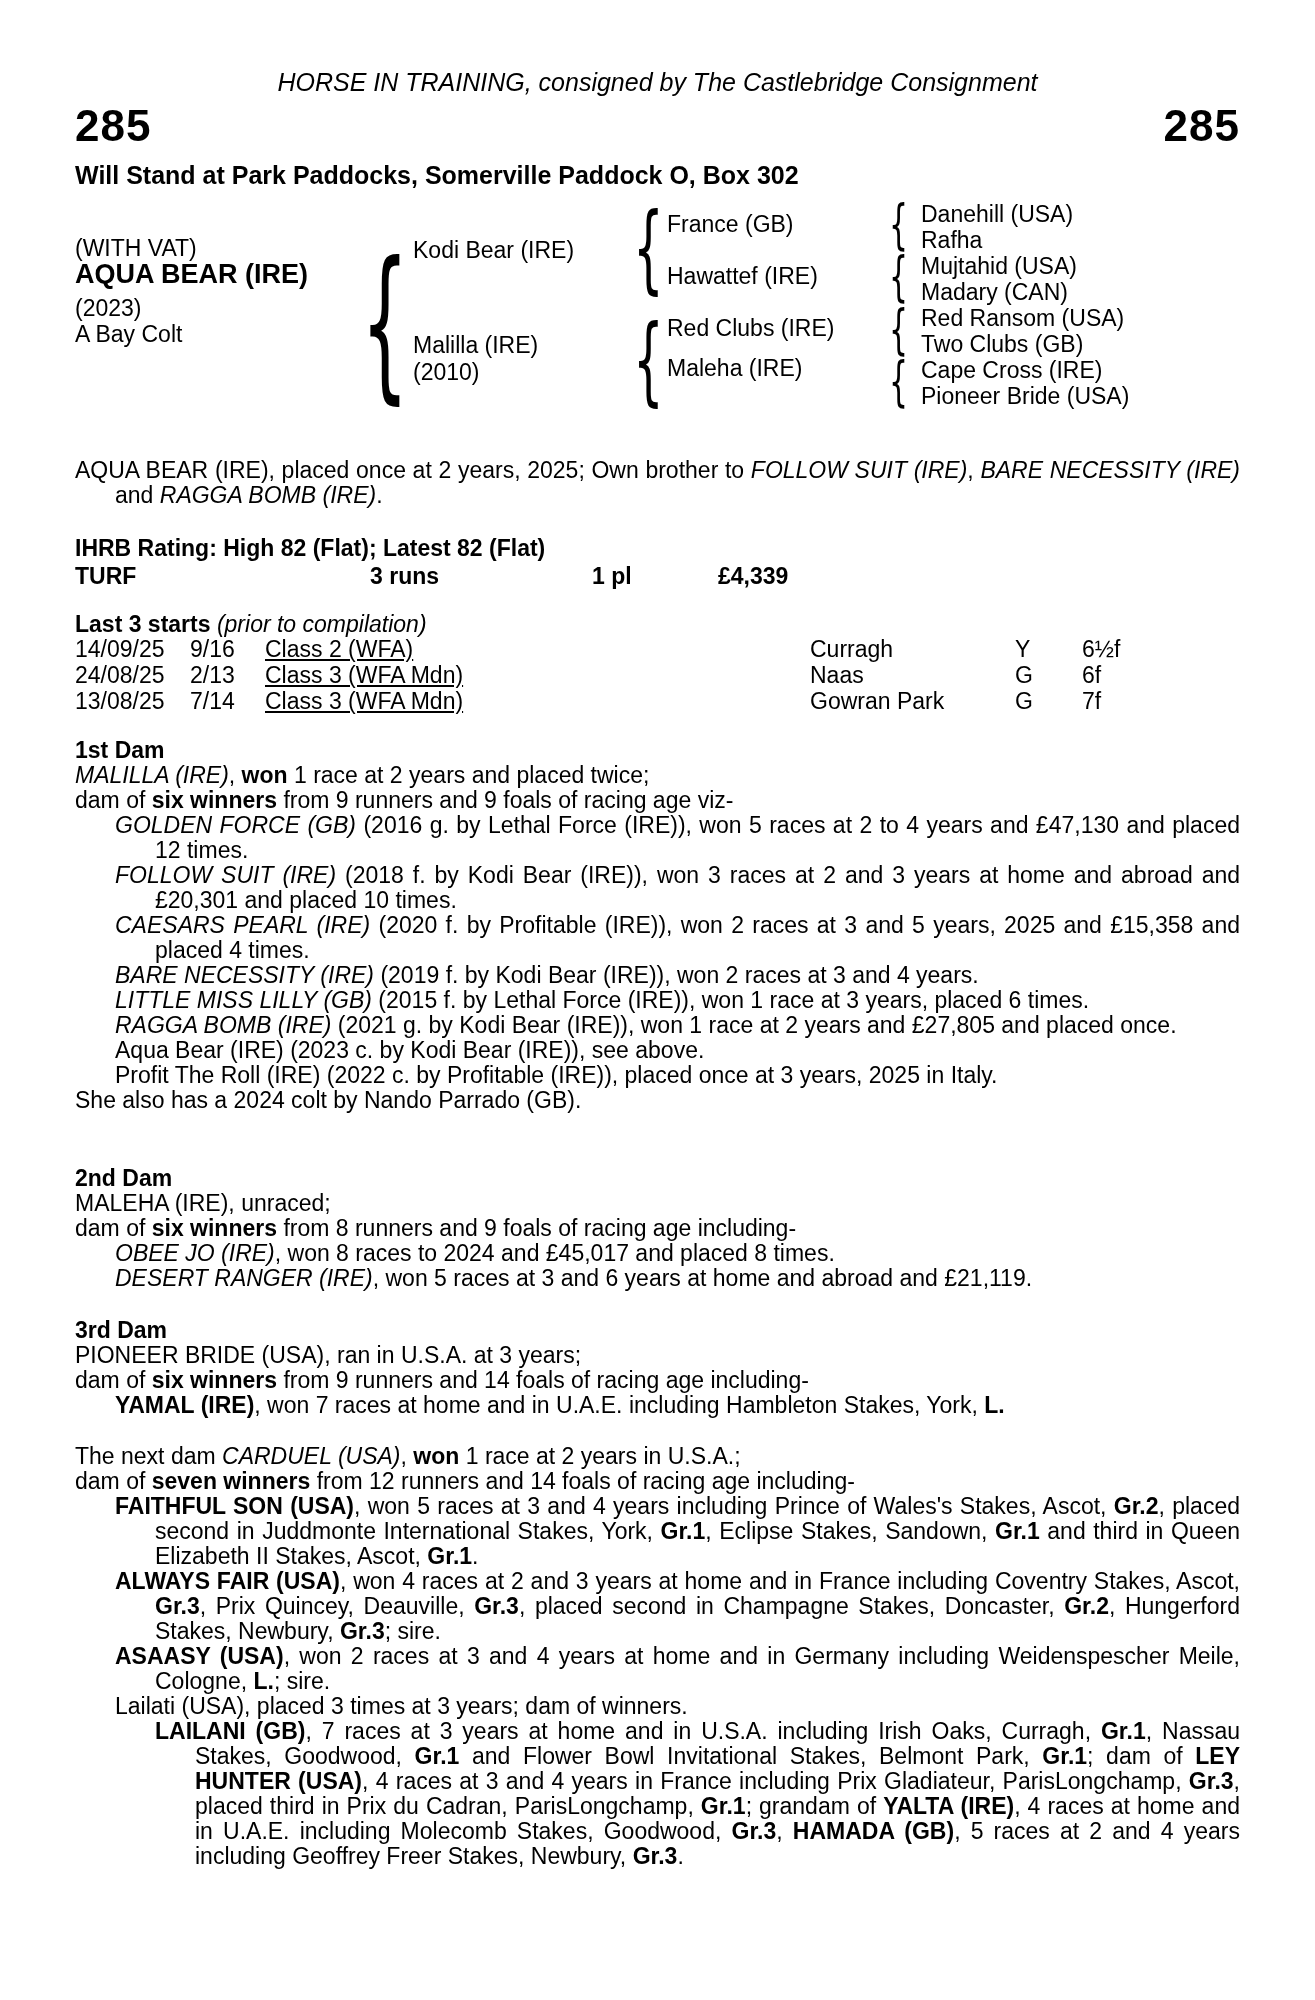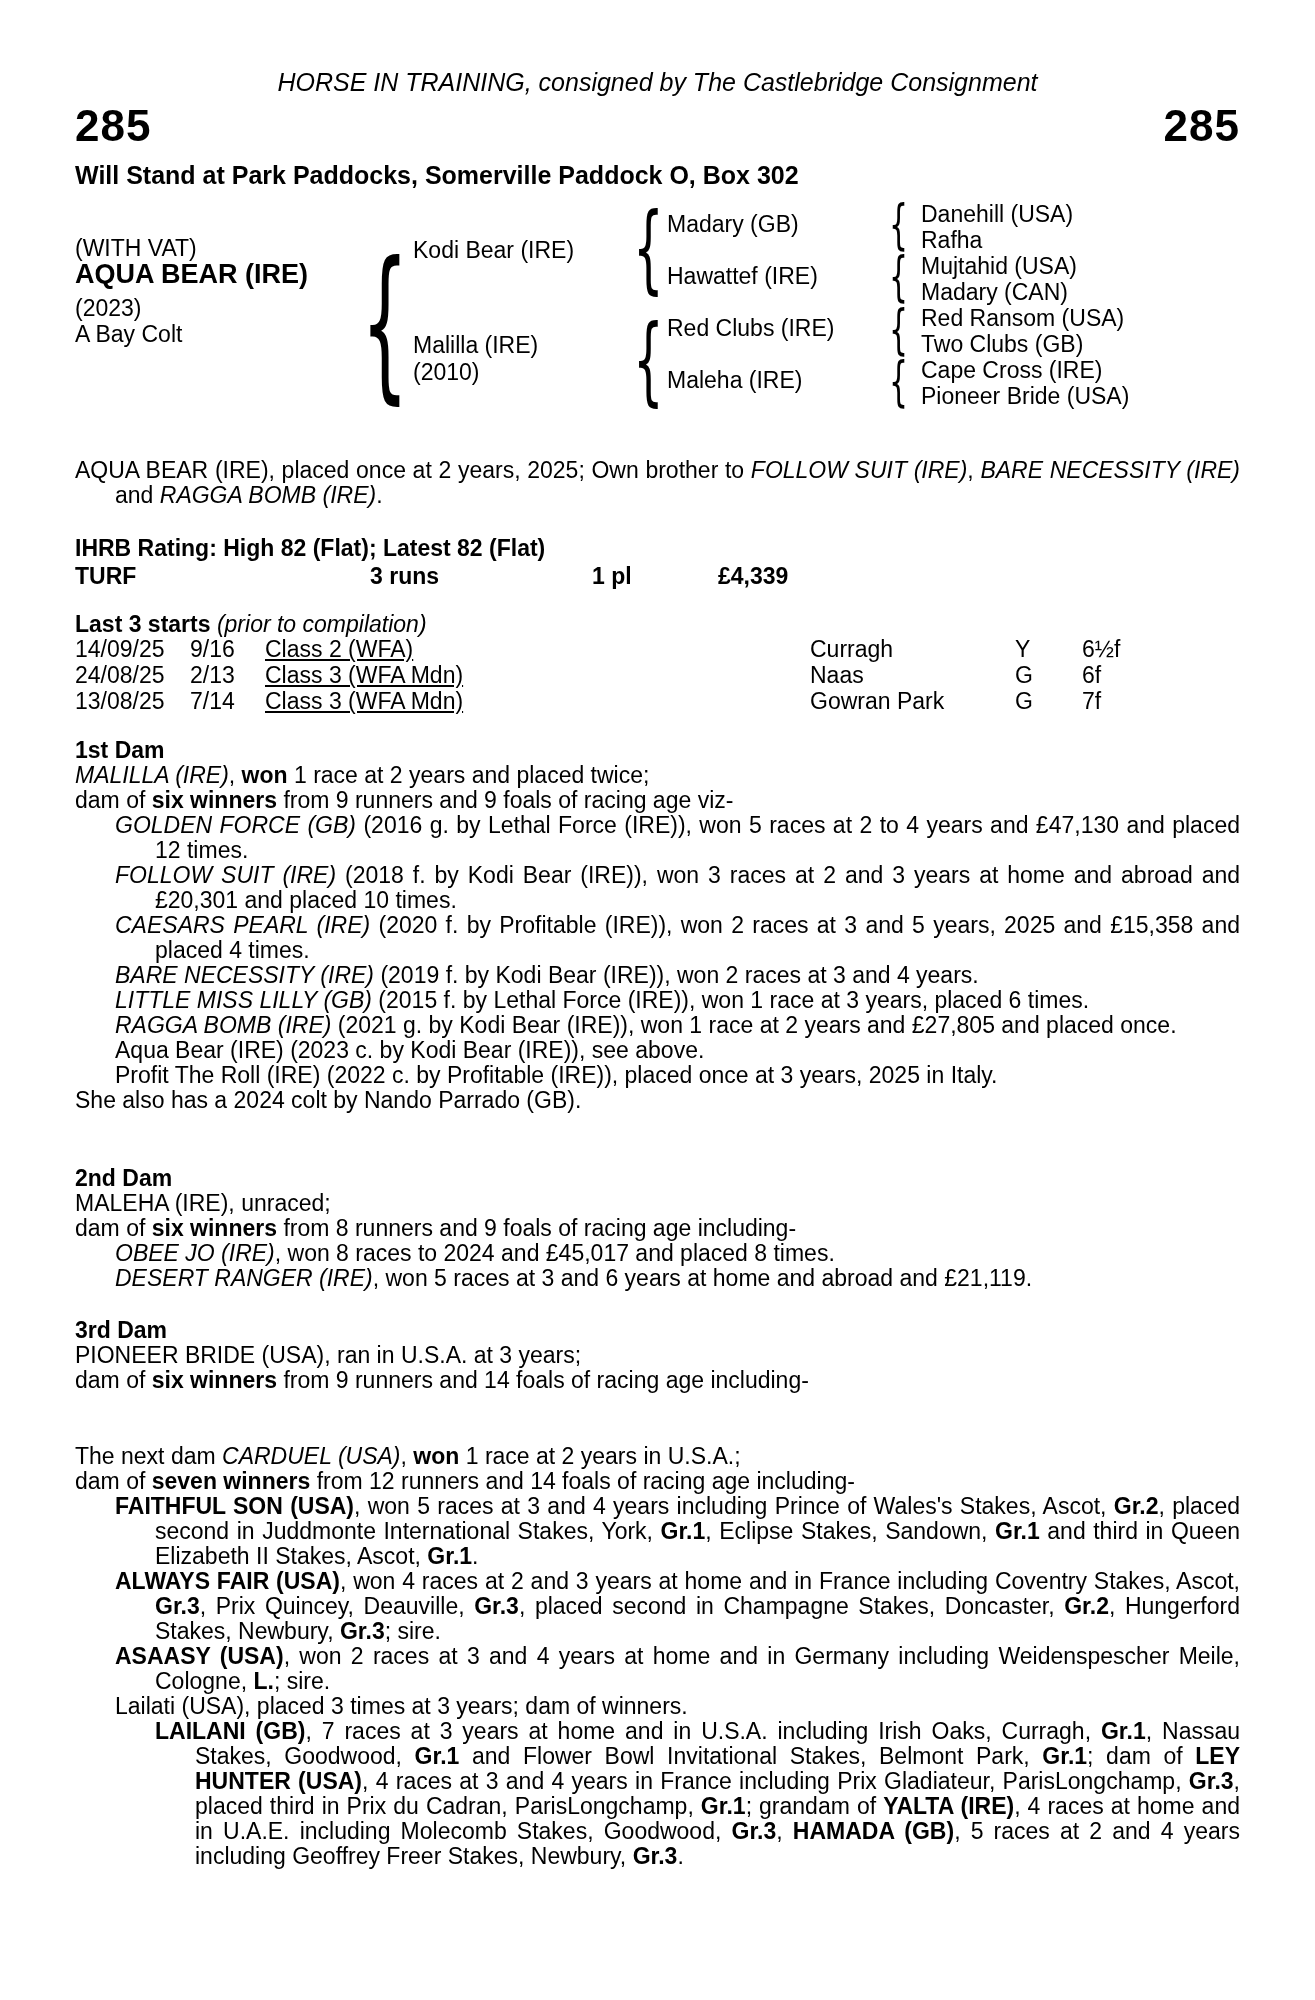--- a/index.html
+++ b/index.html
@@ -69,24 +69,24 @@
 
     <div class="abs brace" style="left:286px;top:40px;font-size:150px;transform:scale(0.5,1.1);">{</div>
 
     <div class="abs ped-name" style="left:338px;top:38px;">Kodi Bear (IRE)</div>
     <div class="abs ped-name" style="left:338px;top:133px;">Malilla (IRE)</div>
     <div class="abs ped-name" style="left:338px;top:160px;">(2010)</div>
 
     <div class="abs brace" style="left:558px;top:0px;font-size:88px;transform:scale(0.55,1.1);">{</div>
     <div class="abs brace" style="left:558px;top:112px;font-size:88px;transform:scale(0.55,1.1);">{</div>
 
-    <div class="abs ped-name" style="left:592px;top:12px;">Madary (GB)</div>
+    <div class="abs ped-name" style="left:592px;top:12px;">France (GB)</div>
     <div class="abs ped-name" style="left:592px;top:64px;">Hawattef (IRE)</div>
     <div class="abs ped-name" style="left:592px;top:116px;">Red Clubs (IRE)</div>
-    <div class="abs ped-name" style="left:592px;top:168px;text-align:right;">Maleha (IRE)</div>
+    <div class="abs ped-name" style="left:592px;top:156px;text-align:right;">Maleha (IRE)</div>
 
     <div class="abs brace" style="left:814px;top:-2px;font-size:46px;transform:scale(0.65,1.15);">{</div>
     <div class="abs brace" style="left:814px;top:50px;font-size:46px;transform:scale(0.65,1.15);">{</div>
     <div class="abs brace" style="left:814px;top:103px;font-size:46px;transform:scale(0.65,1.15);">{</div>
     <div class="abs brace" style="left:814px;top:155px;font-size:46px;transform:scale(0.65,1.15);">{</div>
 
     <div class="abs ped-name" style="left:846px;top:2px;">Danehill (USA)</div>
     <div class="abs ped-name" style="left:846px;top:28px;">Rafha</div>
     <div class="abs ped-name" style="left:846px;top:54px;">Mujtahid (USA)</div>
     <div class="abs ped-name" style="left:846px;top:80px;">Madary (CAN)</div>
@@ -167,20 +167,21 @@
         <div class="para ind-b"><span class="ri">OBEE JO (IRE)</span><span>, won 8 races to 2024 and £45,017 and placed 8 times.</span></div>
         <div class="para ind-b"><span class="ri">DESERT RANGER (IRE)</span><span>, won 5 races at 3 and 6 years at home and abroad and £21,119.</span></div>
       </div>
   </div>
 
   <div class="abs col" style="top:1318px;">
     <div class="hd">3rd Dam</div>
     <div>
         <div class="para ind-a"><span>PIONEER BRIDE (USA), ran in U.S.A. at 3 years;</span></div>
         <div class="para ind-a"><span>dam of </span><span class="rb">six winners</span><span> from 9 runners and 14 foals of racing age including-</span></div>
+        <div class="para ind-b"><span class="rb">YAMAL (IRE)</span><span>, won 7 races at home and in U.A.E. including Hambleton Stakes, York, </span><span class="rb">L.</span></div>
       </div>
   </div>
 
   <div class="abs col" style="top:1444px;">
     <div>
         <div class="para ind-a"><span>The next dam </span><span class="ri">CARDUEL (USA)</span><span>, </span><span class="rb">won</span><span> 1 race at 2 years in U.S.A.;</span></div>
         <div class="para ind-a"><span>dam of </span><span class="rb">seven winners</span><span> from 12 runners and 14 foals of racing age including-</span></div>
         <div class="para ind-b"><span class="rb">FAITHFUL SON (USA)</span><span>, won 5 races at 3 and 4 years including Prince of Wales's Stakes, Ascot, </span><span class="rb">Gr.2</span><span>, placed second in Juddmonte International Stakes, York, </span><span class="rb">Gr.1</span><span>, Eclipse Stakes, Sandown, </span><span class="rb">Gr.1</span><span> and third in Queen Elizabeth II Stakes, Ascot, </span><span class="rb">Gr.1</span><span>.</span></div>
         <div class="para ind-b"><span class="rb">ALWAYS FAIR (USA)</span><span>, won 4 races at 2 and 3 years at home and in France including Coventry Stakes, Ascot, </span><span class="rb">Gr.3</span><span>, Prix Quincey, Deauville, </span><span class="rb">Gr.3</span><span>, placed second in Champagne Stakes, Doncaster, </span><span class="rb">Gr.2</span><span>, Hungerford Stakes, Newbury, </span><span class="rb">Gr.3</span><span>; sire.</span></div>
         <div class="para ind-b"><span class="rb">ASAASY (USA)</span><span>, won 2 races at 3 and 4 years at home and in Germany including Weidenspescher Meile, Cologne, </span><span class="rb">L.</span><span>; sire.</span></div>

